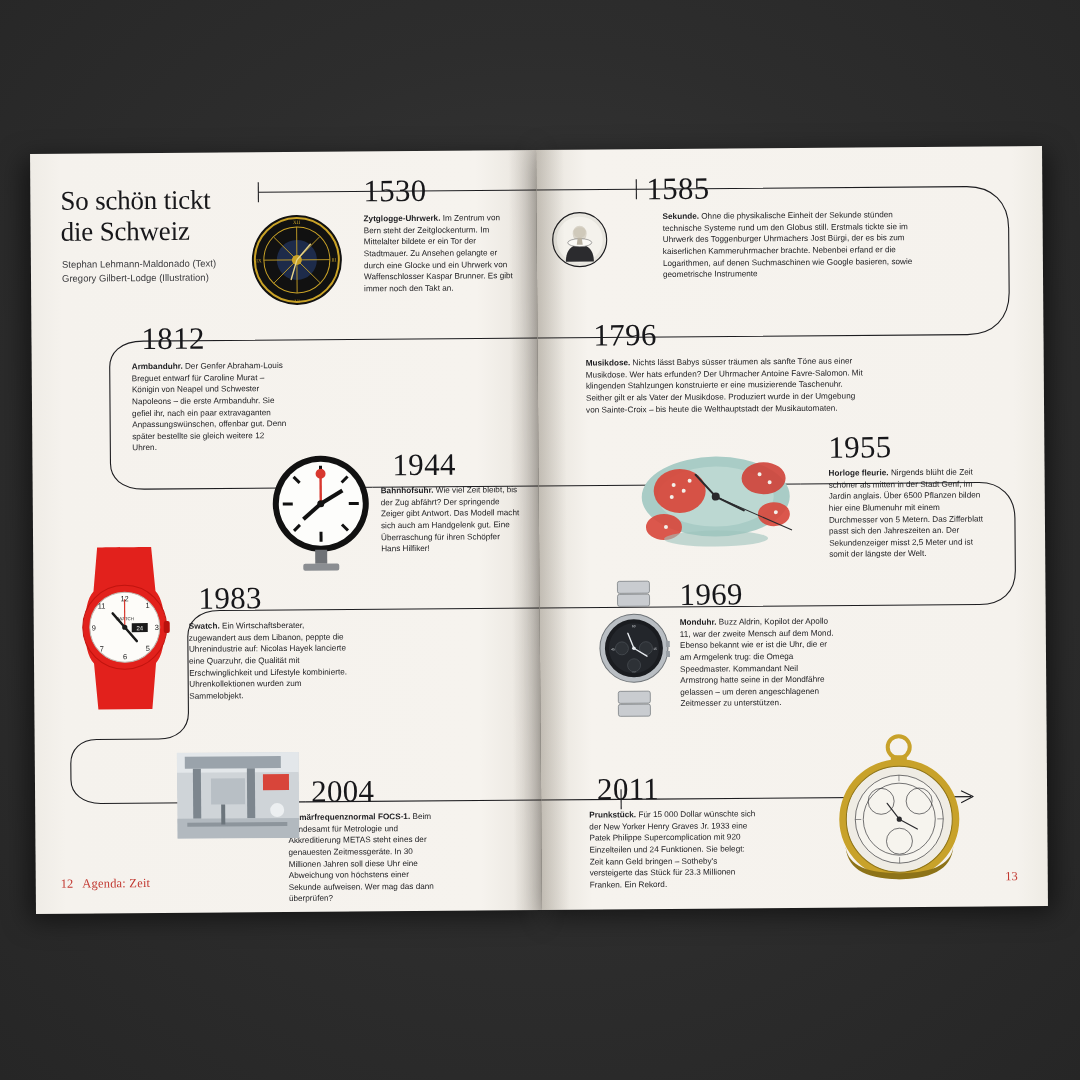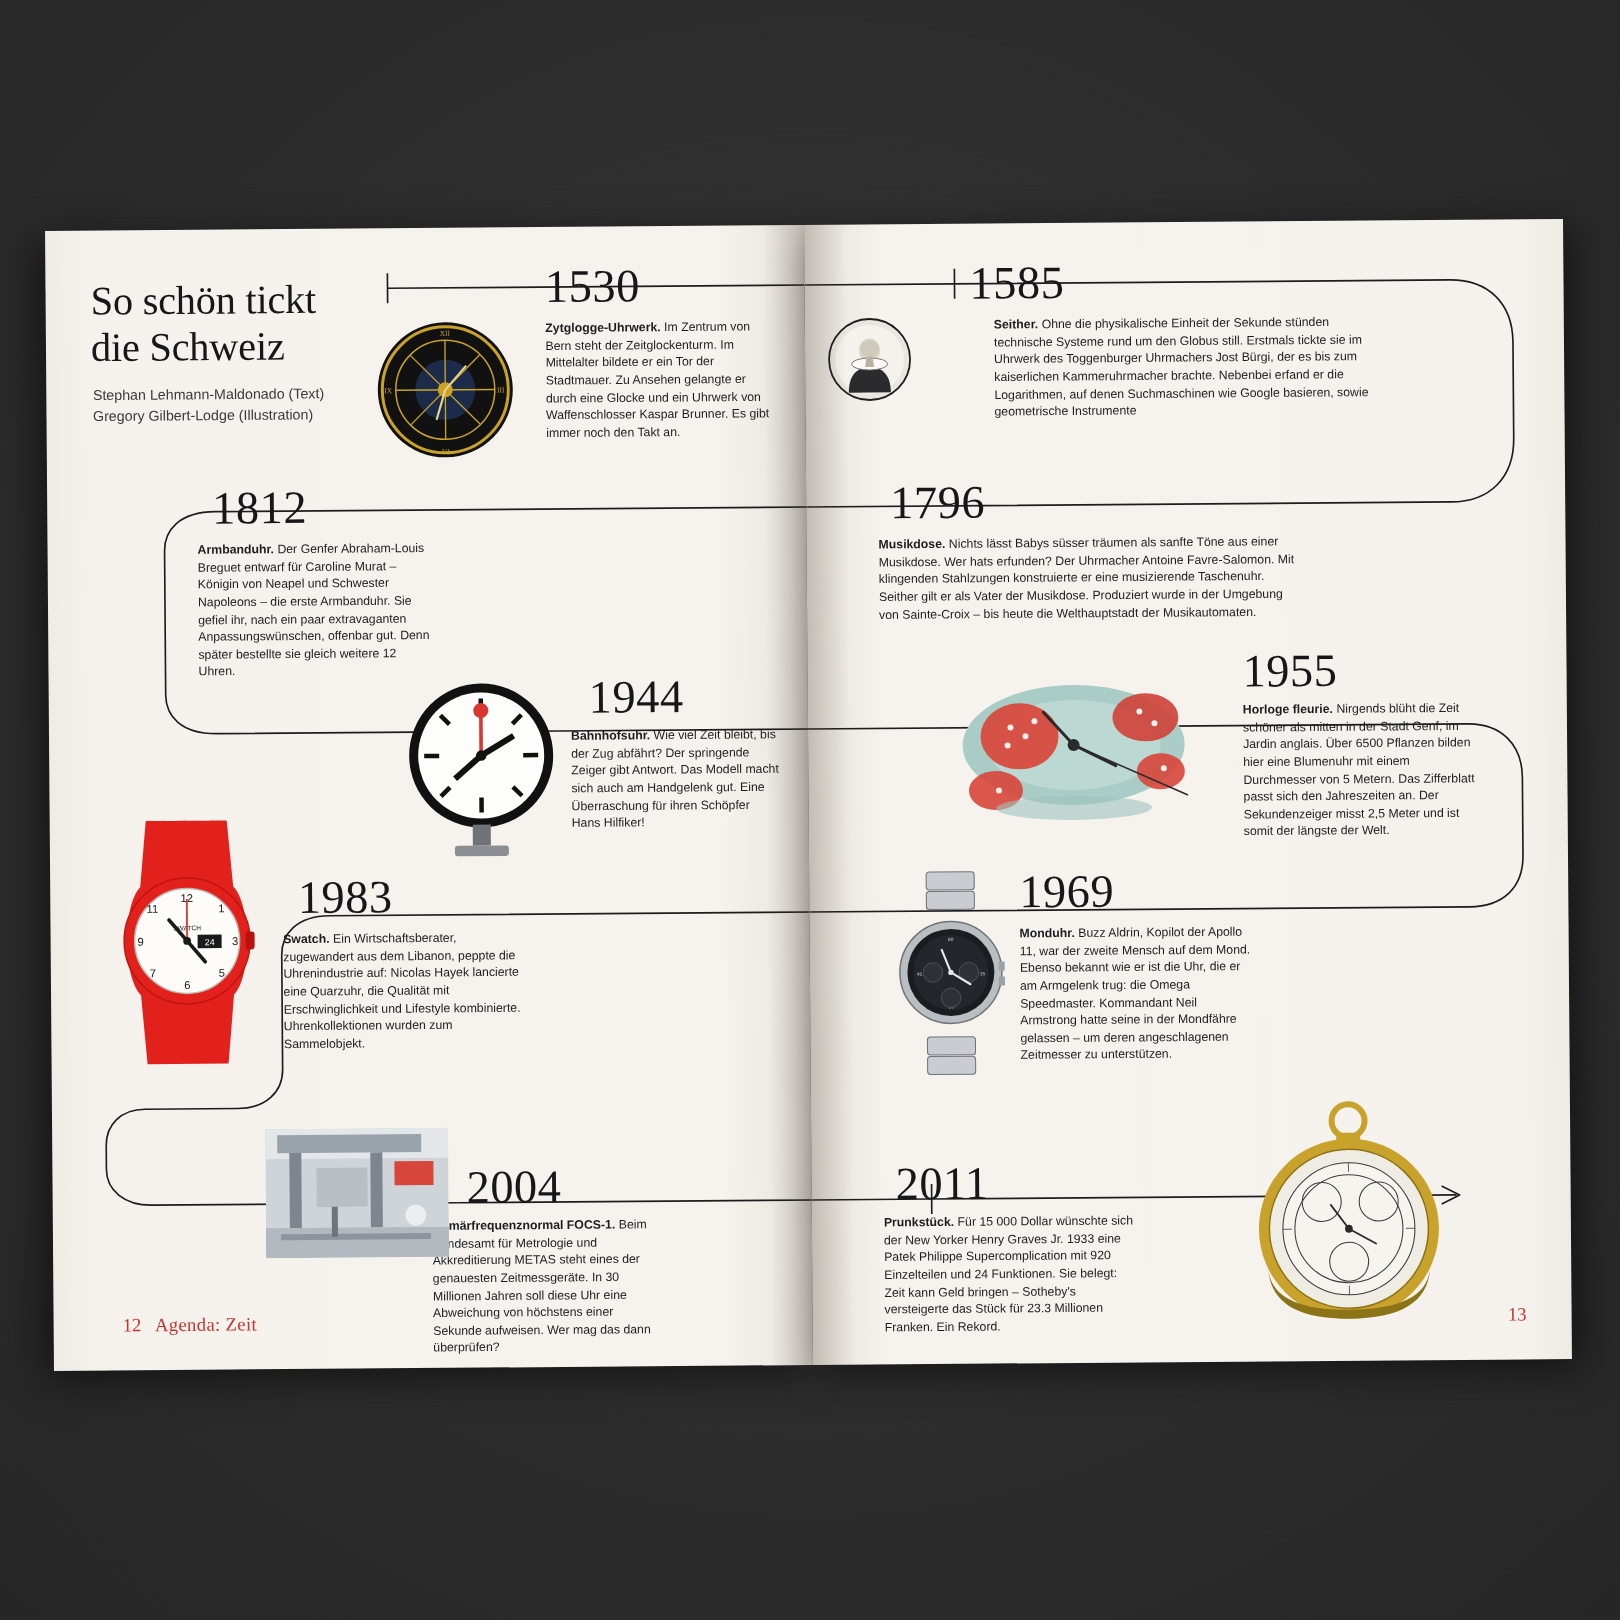--- a/index.html
+++ b/index.html
@@ -110,21 +110,21 @@
   }
 
   
   .folio {
     position: absolute;
     bottom: 22px;
     font-family: "Liberation Serif", serif;
     font-size: 12.5px;
     color: #c2372f;
   }
-  #folio-left { left: 46px; }
+  #folio-left { left: 25px; }
   #folio-left .sec {
     margin-left: 9px;
     letter-spacing: 0.2px;
   }
   #folio-right { right: 30px; }
 
   
   .illus {
     position: absolute;
   }
@@ -344,21 +344,21 @@
         <path d="M0,650 L80,650"></path>
         <path d="M80,650 L430,650"></path>
 
         <path d="M420,644 L432,650 L420,656" stroke-linejoin="round"></path>
         <line x1="80" y1="640" x2="80" y2="660"></line>
       </g>
     </svg>
 
     <div class="year" style="left:110px; top:22px;">1585</div>
     <div class="entry" style="left:126px; top:62px; width:260px;">
-      <b>Seither.</b><span> Ohne die physikalische Einheit der Sekunde stünden technische Systeme rund um den Globus still. Erstmals tickte sie im Uhrwerk des Toggenburger Uhrmachers Jost Bürgi, der es bis zum kaiserlichen Kammeruhrmacher brachte. Nebenbei erfand er die Logarithmen, auf denen Suchmaschinen wie Google basieren, sowie geometrische Instrumente</span>
+      <b>Sekunde.</b><span> Ohne die physikalische Einheit der Sekunde stünden technische Systeme rund um den Globus still. Erstmals tickte sie im Uhrwerk des Toggenburger Uhrmachers Jost Bürgi, der es bis zum kaiserlichen Kammeruhrmacher brachte. Nebenbei erfand er die Logarithmen, auf denen Suchmaschinen wie Google basieren, sowie geometrische Instrumente</span>
     </div>
 
     <div class="illus" id="illus-sekunde">
       <svg viewBox="0 0 56 56" width="56" height="56">
         <circle cx="28" cy="28" r="27" fill="#e8e6df" stroke="#1d1d20" stroke-width="1.2"></circle>
         <circle cx="28" cy="28" r="23" fill="#f4f2ec"></circle>
         <ellipse cx="28" cy="22" rx="7" ry="8" fill="#d9d4c8"></ellipse>
         <path d="M14,50 C14,38 20,33 28,33 C36,33 42,38 42,50 Z" fill="#2b2b2e"></path>
         <ellipse cx="28" cy="31" rx="12" ry="4" fill="#fbfaf6" stroke="#6b6b6b" stroke-width="0.6"></ellipse>
         <path d="M22,20 C22,14 34,14 34,20 C34,24 32,26 28,26 C24,26 22,24 22,20 Z" fill="#cfc9ba"></path>

